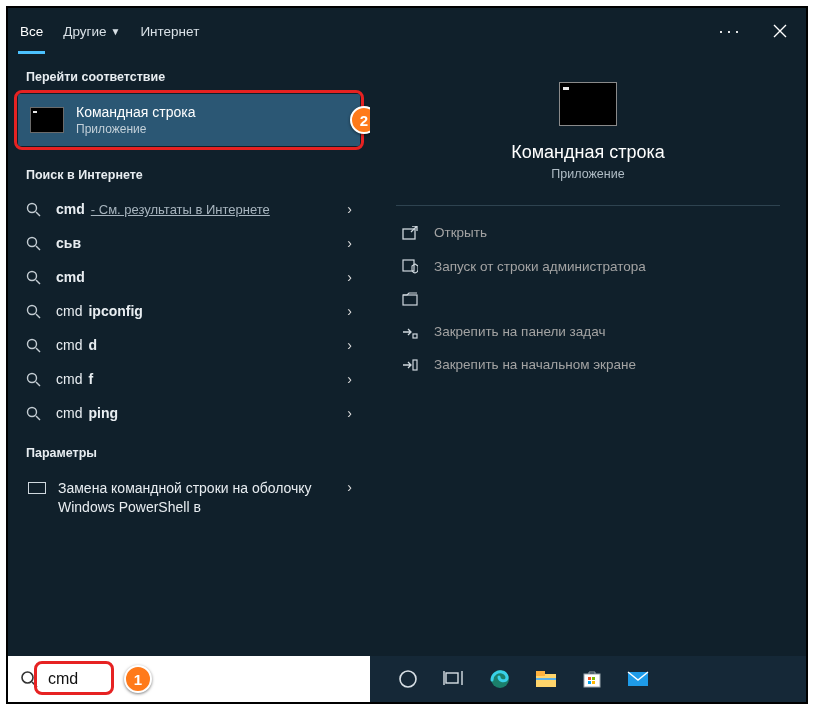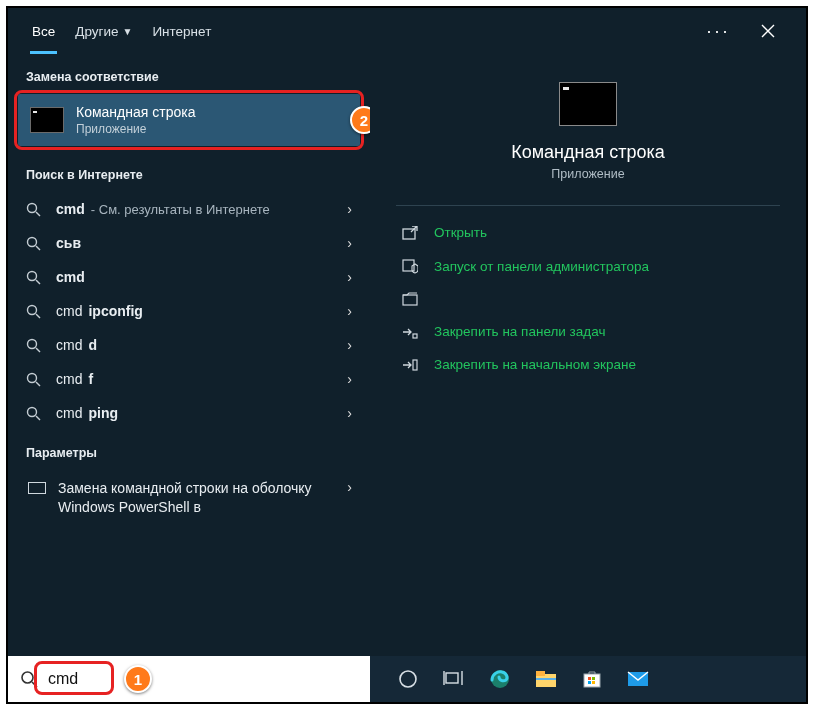--- a/index.html
+++ b/index.html
@@ -1,21 +1,21 @@
 <!DOCTYPE html>
 <html><head>
 <meta charset="utf-8">
 <style>
   * { box-sizing: border-box; margin: 0; padding: 0; font-family: "Segoe UI", Arial, sans-serif; }
   body { background: #fff; width: 816px; height: 712px; position: relative; overflow: hidden; }
 
   .frame { position: absolute; left: 6px; top: 6px; width: 802px; height: 698px; border: 2px solid #000; background: #10202b; }
 
   
-  .tabs { display: flex; align-items: center; height: 46px; padding: 0 14px; color: #fff; font-size: 13.5px; }
+  .tabs { display: flex; align-items: center; height: 46px; padding: 0 2px; color: #fff; font-size: 13.5px; }
   .tab { padding: 0 10px; height: 46px; display: flex; align-items: center; cursor: pointer; position: relative; color: #d8e0e6; }
   .tab.active { color: #fff; }
   .tab.active::after { content: ""; position: absolute; left: 8px; right: 8px; bottom: 0; height: 3px; background: #4cc2ff; }
   .tab .chev { margin-left: 4px; font-size: 10px; }
   .tabs .spacer { flex: 1; }
   .dots { color: #fff; font-size: 18px; padding: 0 14px; cursor: pointer; letter-spacing: 2px; }
   .close-x { color: #fff; font-size: 16px; padding: 0 16px; cursor: pointer; }
   .close-x svg { display: block; }
 
   .body { display: flex; height: calc(100% - 46px - 46px); }
@@ -32,35 +32,35 @@
   .best-text .t1 { font-size: 14px; color: #fff; }
   .best-text .t2 { font-size: 12px; color: #c3d0d9; margin-top: 2px; }
 
   .badge { position: absolute; width: 28px; height: 28px; border-radius: 50%; background: #ff7a1a; border: 2px solid #fff; color: #fff; font-weight: 700; font-size: 15px; display: flex; align-items: center; justify-content: center; box-shadow: 0 1px 3px rgba(0,0,0,.5); }
 
   .row { display: flex; align-items: center; padding: 9px 18px; font-size: 14px; color: #e8edf1; cursor: pointer; }
   .row .mag { width: 16px; margin-right: 14px; opacity: .9; flex-shrink:0; }
   .row .mag svg { display:block; }
   .row .txt { flex: 1; display: flex; align-items: baseline; gap: 6px; }
   .row .txt b { font-weight: 600; }
-  .row .sub { color: #a8b5bf; font-size: 13px; }
+  .row .sub { color: #a8b5bf; font-size: 13px; text-decoration: underline; }
   .row .chev-r { color: #dcdcdc; font-weight: 300; }
   .row.setting .rect-ico { width: 18px; height: 12px; border: 1.5px solid #cfd8de; margin-right: 12px; margin-top: 3px; flex-shrink:0; }
   .row.setting { align-items: flex-start; padding-left: 20px; }
   .row.setting .txt { line-height: 1.35; }
 
   
   .right { flex: 1; padding: 28px 26px 0 26px; color: #e8edf1; }
   .detail-top { display: flex; flex-direction: column; align-items: center; }
   .big-ico { width: 58px; height: 44px; background: #000; border: 1px solid #8a8a8a; margin-bottom: 16px; position: relative; }
   .big-ico::before { content:""; position:absolute; left:3px; top:4px; width:6px; height:3px; background:#e8e8e8; }
   .dt1 { font-size: 18px; color: #fff; margin-bottom: 4px; }
   .dt2 { font-size: 12.5px; color: #b0bdc6; }
   .hr { border: none; border-top: 1px solid #2e4350; margin: 24px 0 10px; }
-  .action { display: flex; align-items: center; padding: 9px 4px; font-size: 13.5px; color: #22c55e; cursor: pointer; }
+  .action { display: flex; align-items: center; padding: 9px 4px; font-size: 13.5px; color: #a3a3a3; cursor: pointer; }
   .action .aico { width: 20px; margin-right: 14px; display:flex; justify-content:center; }
   .action .aico svg { display:block; }
 
   
   .taskbar { position: absolute; left: 0; right: 0; bottom: 0; height: 46px; background: #152837; display: flex; align-items: center; }
   .search-wrap { width: 362px; height: 46px; background: #fff; display: flex; align-items: center; padding: 0 12px; position: relative; }
   .search-wrap .mag2 svg { display:block; }
   .search-input { border: none; outline: none; font-size: 16px; margin-left: 10px; width: 180px; background: transparent; color: #111; }
   .search-border { position: absolute; left: 26px; top: 5px; width: 80px; height: 34px; border: 3px solid #e62222; border-radius: 8px; pointer-events:none; }
 
@@ -85,21 +85,21 @@
     <div class="dots">···</div>
     <div class="close-x">
       <svg width="16" height="16" viewBox="0 0 16 16">
           <path d="M2 2 L14 14 M14 2 L2 14" stroke="#fff" stroke-width="1.4"></path>
         </svg>
     </div>
   </div>
 
   <div class="body">
     <div class="left">
-      <div class="section-h">Замена соответствие</div>
+      <div class="section-h">Перейти соответствие</div>
 
       <div class="best">
         <div class="best-border"></div>
         <div class="best-inner">
           <div class="cmd-ico"></div>
           <div class="best-text">
             <div class="t1">Командная строка</div>
             <div class="t2">Приложение</div>
           </div>
         </div>
@@ -226,21 +226,21 @@
         </span>
         <span>Открыть</span>
       </div>
       <div class="action">
         <span class="aico">
           <svg width="16" height="16" viewBox="0 0 16 16">
               <rect x="1" y="2" width="11" height="11" fill="none" stroke="#cfd8de" stroke-width="1.2"></rect>
               <path d="M10 8 L13 6 L16 8 L16 12 C16 14 13 15 13 15 C13 15 10 14 10 12 Z" fill="none" stroke="#cfd8de" stroke-width="1.1"></path>
             </svg>
         </span>
-        <span>Запуск от панели администратора</span>
+        <span>Запуск от строки администратора</span>
       </div>
       <div class="action">
         <span class="aico">
           <svg width="16" height="14" viewBox="0 0 16 14">
               <rect x="1" y="3" width="14" height="10" fill="none" stroke="#cfd8de" stroke-width="1.2"></rect>
               <path d="M1 3 L5 3 L7 1 L15 1" fill="none" stroke="#cfd8de" stroke-width="1.2"></path>
             </svg>
         </span>
       </div>
       <div class="action">

